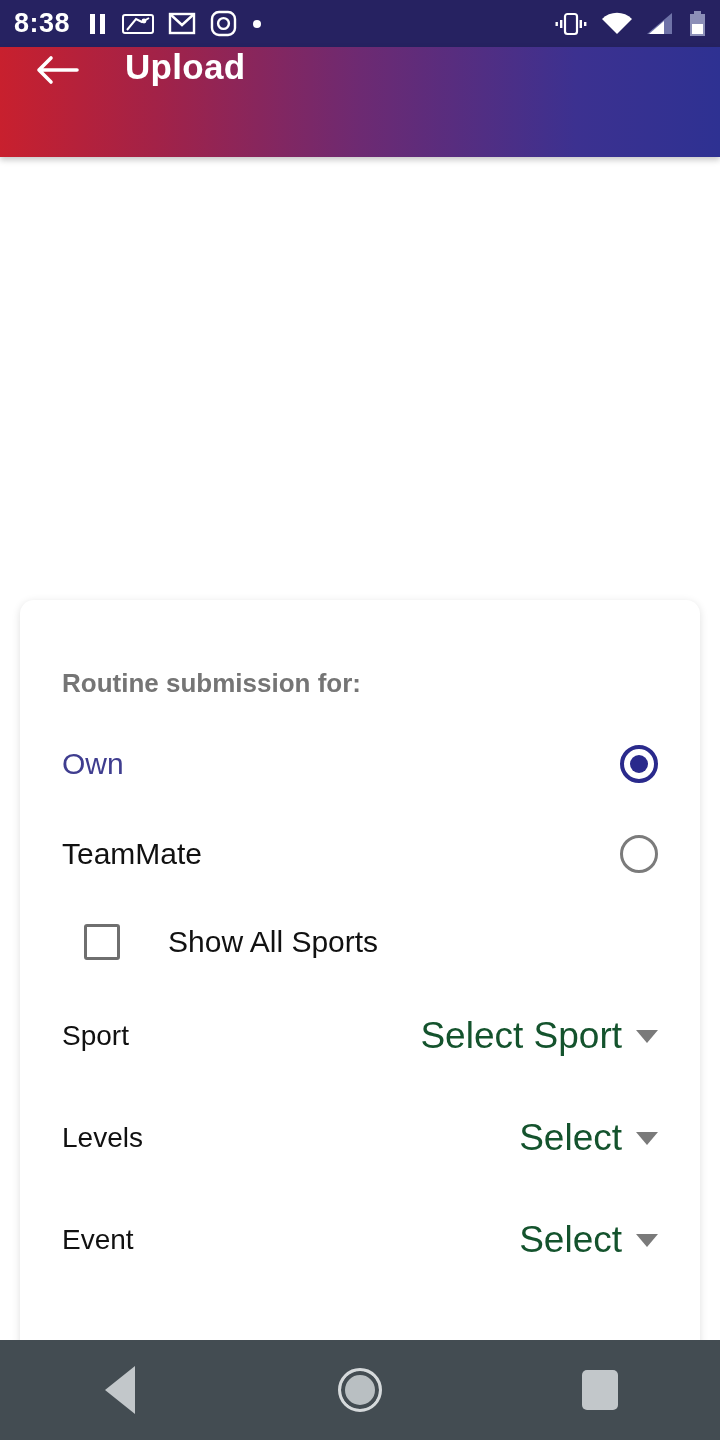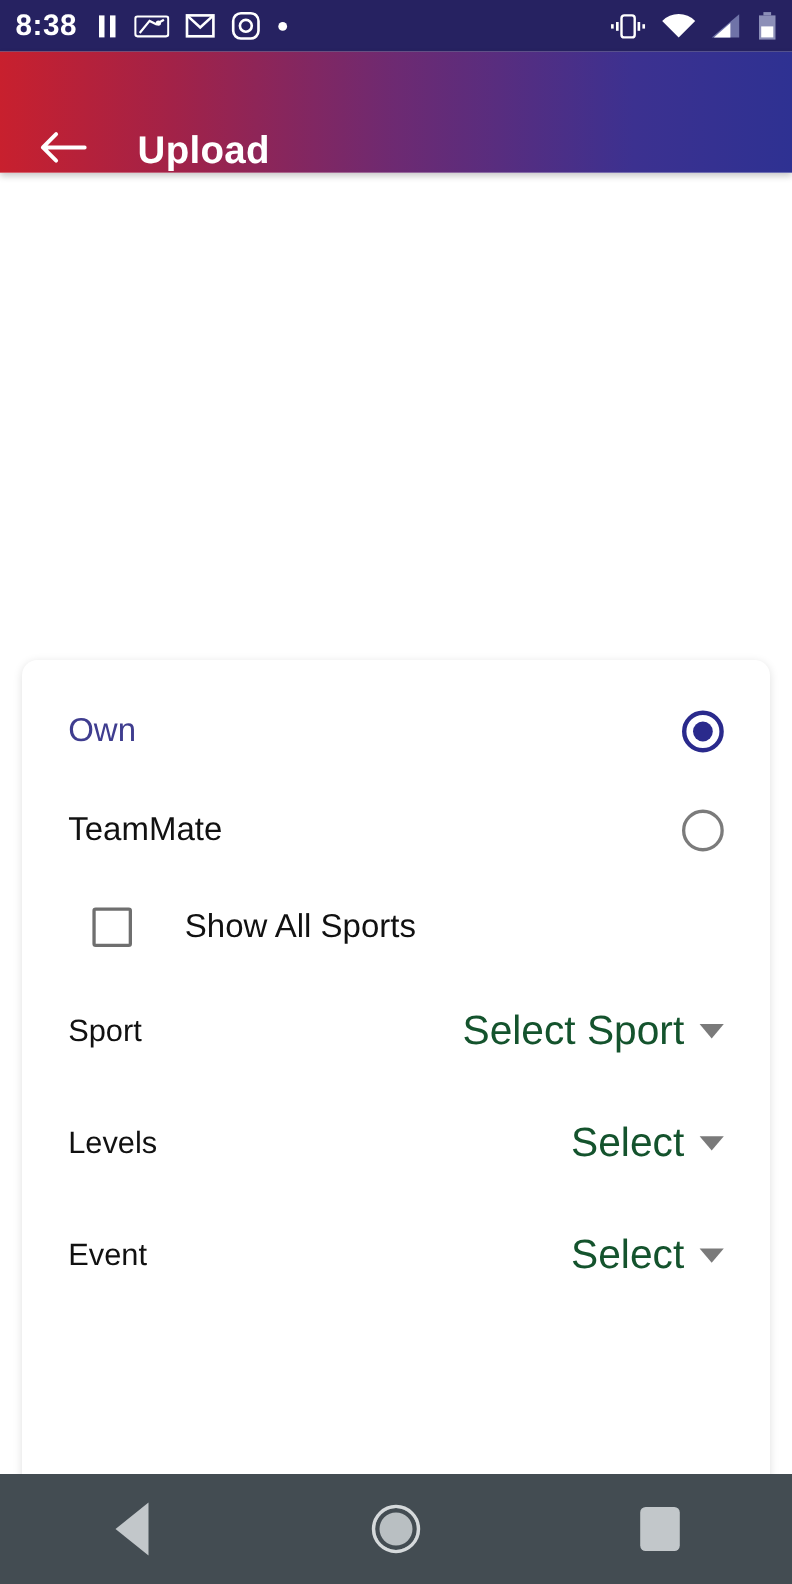--- a/index.html
+++ b/index.html
@@ -21,21 +21,21 @@
     margin-right:18px;
   }
   .status-left-icons { display:flex; align-items:center; gap:14px; flex:1; }
   .status-right-icons { display:flex; align-items:center; gap:13px; }
   .sicon { display:block; }
 
   
   .app-bar {
     height:110px;
     background:linear-gradient(90deg,#c8202e 0%,#a22248 22%,#6d2a72 50%,#3c3190 80%,#2e3192 100%);
-    display:flex; align-items:flex-end; padding:0 34px;
+    display:flex; align-items:flex-start; padding:0 34px;
     box-shadow:0 3px 6px rgba(0,0,0,0.22);
     position:relative; z-index:3;
   }
   .back-arrow { width:46px; height:46px; display:flex; align-items:center; justify-content:center; cursor:pointer; }
   .app-title {
     color:#ffffff; font-size:35px; font-weight:700; margin-left:45px; letter-spacing:0.3px;
   }
 
   
   .dropzone {
@@ -179,20 +179,21 @@
       <svg width="44" height="34" viewBox="0 0 44 34">
         <path d="M42 17 L4 17 M16 5 L4 17 L16 29" stroke="#fff" stroke-width="3.6" fill="none" stroke-linecap="round" stroke-linejoin="round"></path>
       </svg>
     </div>
     <div class="app-title">Upload</div>
   </div>
 
 
   <div class="form-card">
 
+    <div class="section-label">Routine submission for:</div>
 
     <div class="opt-row first">
       <span class="opt-label selected">Own</span>
       <span class="radio on"></span>
     </div>
 
     <div class="opt-row">
       <span class="opt-label">TeamMate</span>
       <span class="radio off"></span>
     </div>

